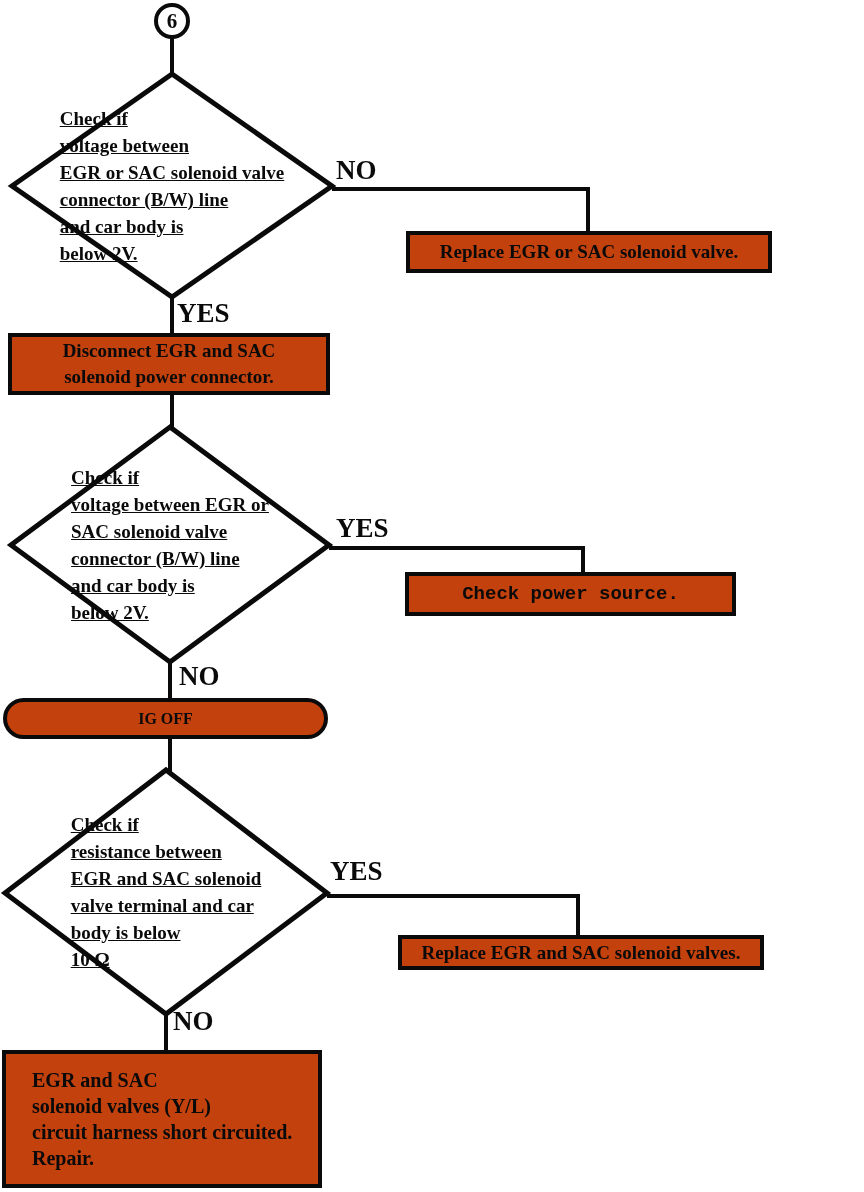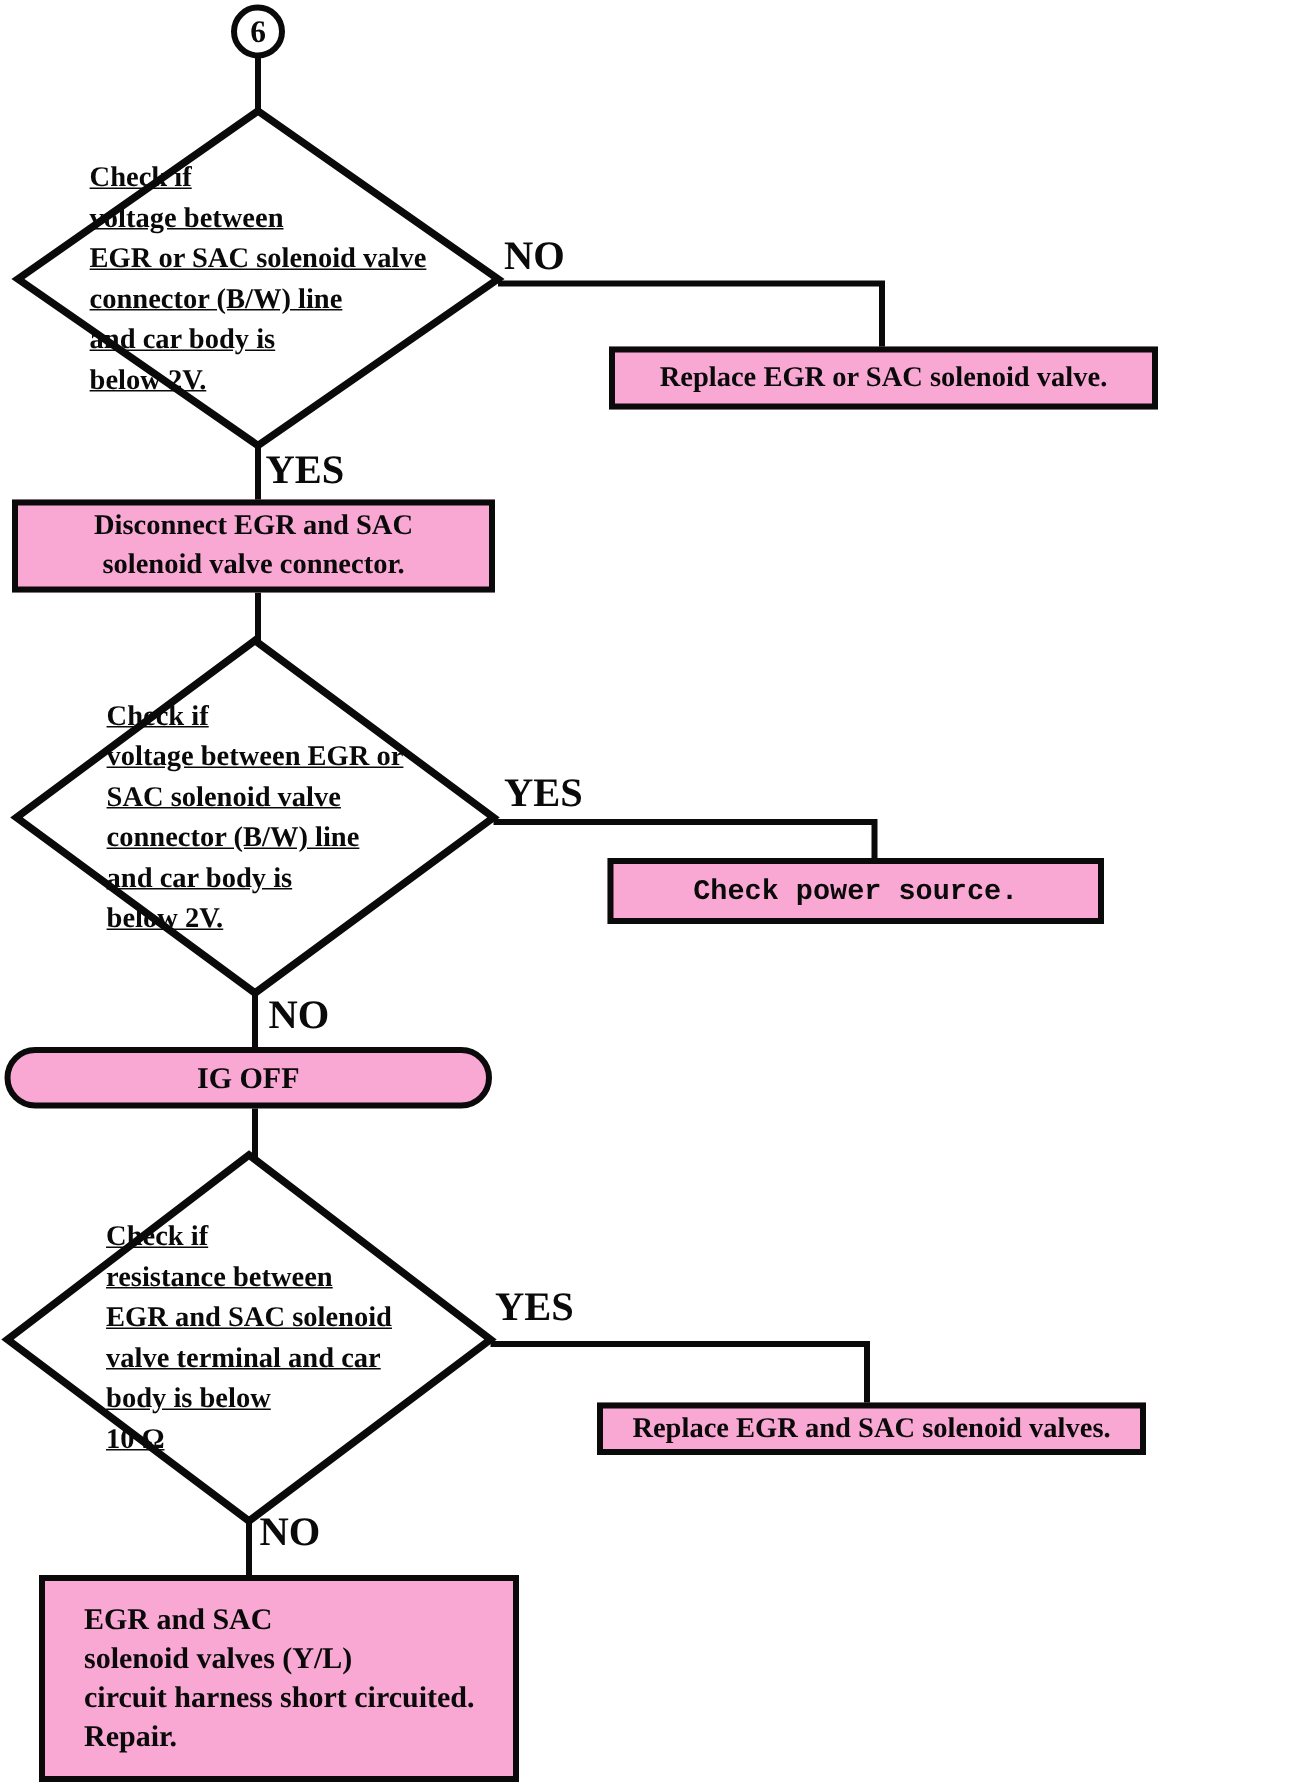--- a/index.html
+++ b/index.html
@@ -14,37 +14,36 @@
   }
   .shapes {
     position: absolute;
     left: 0; top: 0;
     width: 864px; height: 1192px;
   }
   .node-box {
     position: absolute;
     box-sizing: border-box;
     border: 4px solid #0a0a0a;
-    background: #f9a8d4;
+    background: #c2410c;
     display: flex;
     align-items: center;
     justify-content: center;
     text-align: center;
     font-weight: bold;
     font-size: 19px;
     line-height: 26px;
     white-space: pre-line;
   }
-  .stadium { border-radius: 22px; font-size: 20px; }
+  .stadium { border-radius: 22px; font-size: 16px; }
   .left-text {
     justify-content: flex-start;
     text-align: left;
     padding-left: 26px;
     padding-right: 8px;
-    margin-left: 24px;
   }
   .diamond-text {
     position: absolute;
     display: flex;
     align-items: center;
     justify-content: center;
     font-weight: bold;
     font-size: 19px;
     line-height: 27px;
     white-space: pre-line;
@@ -109,21 +108,21 @@
 and car body is
 below 2V.</div>
 
   <div class="edge-label" style="left:336px; top:159px;">NO</div>
 
   <div class="node-box" style="left:406px; top:231px; width:366px; height:42px;">Replace EGR or SAC solenoid valve.</div>
 
   <div class="edge-label" style="left:177px; top:302px;">YES</div>
 
   <div class="node-box" style="left:8px; top:333px; width:322px; height:62px;">Disconnect EGR and SAC
-solenoid valve connector.</div>
+solenoid power connector.</div>
 
   <div class="diamond-text" style="left:25px; top:463px; width:290px; height:164px;">Check if
 voltage between EGR or
 SAC solenoid valve
 connector (B/W) line
 and car body is
 below 2V.</div>
 
   <div class="edge-label" style="left:336px; top:517px;">YES</div>
 

